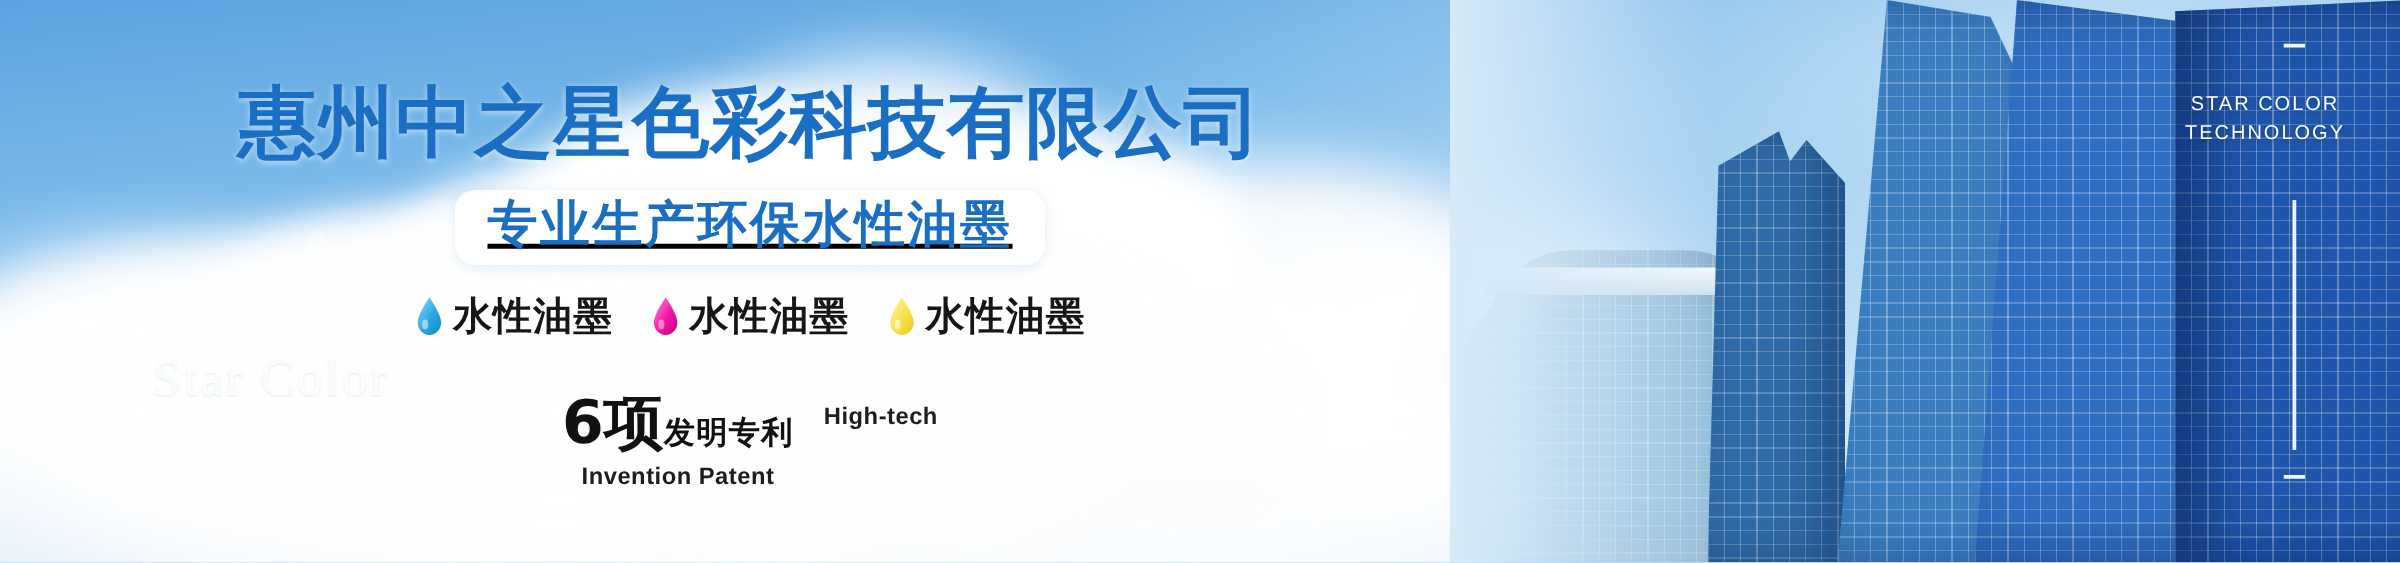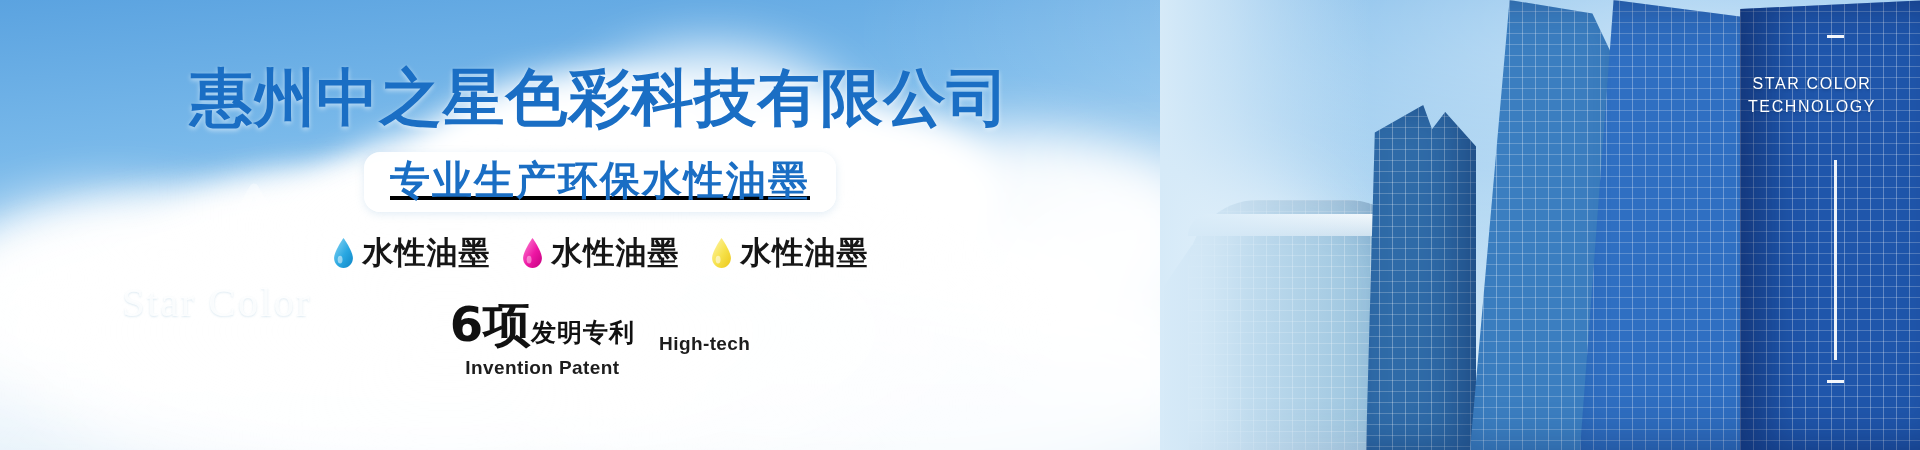--- a/index.html
+++ b/index.html
@@ -102,22 +102,22 @@
     white-space:nowrap;
   }
   .feat{display:flex;align-items:center;gap:8px;}
   .drop{width:23px;height:32px;flex:none;display:block;}
   .feat-label{
     font-family:"DejaVu Sans","Liberation Sans",sans-serif;
     font-weight:700;font-size:31px;color:#161616;letter-spacing:1px;
   }
 
   .badges{
-    margin-top:26px;
-    display:flex;align-items:center;gap:24px;
+    margin-top:40px;
+    display:flex;align-items:flex-start;gap:24px;
   }
   .badge{display:flex;flex-direction:column;align-items:center;}
   .badge-main{
     display:flex;align-items:baseline;white-space:nowrap;
     font-family:"DejaVu Sans","Liberation Sans",sans-serif;color:#111;
   }
   .badge-strong{font-weight:700;font-size:48px;letter-spacing:0px;line-height:1;}
   .badge-rest{font-weight:700;font-size:25px;letter-spacing:1px;line-height:1;}
   .badge-en{
     margin-top:9px;

